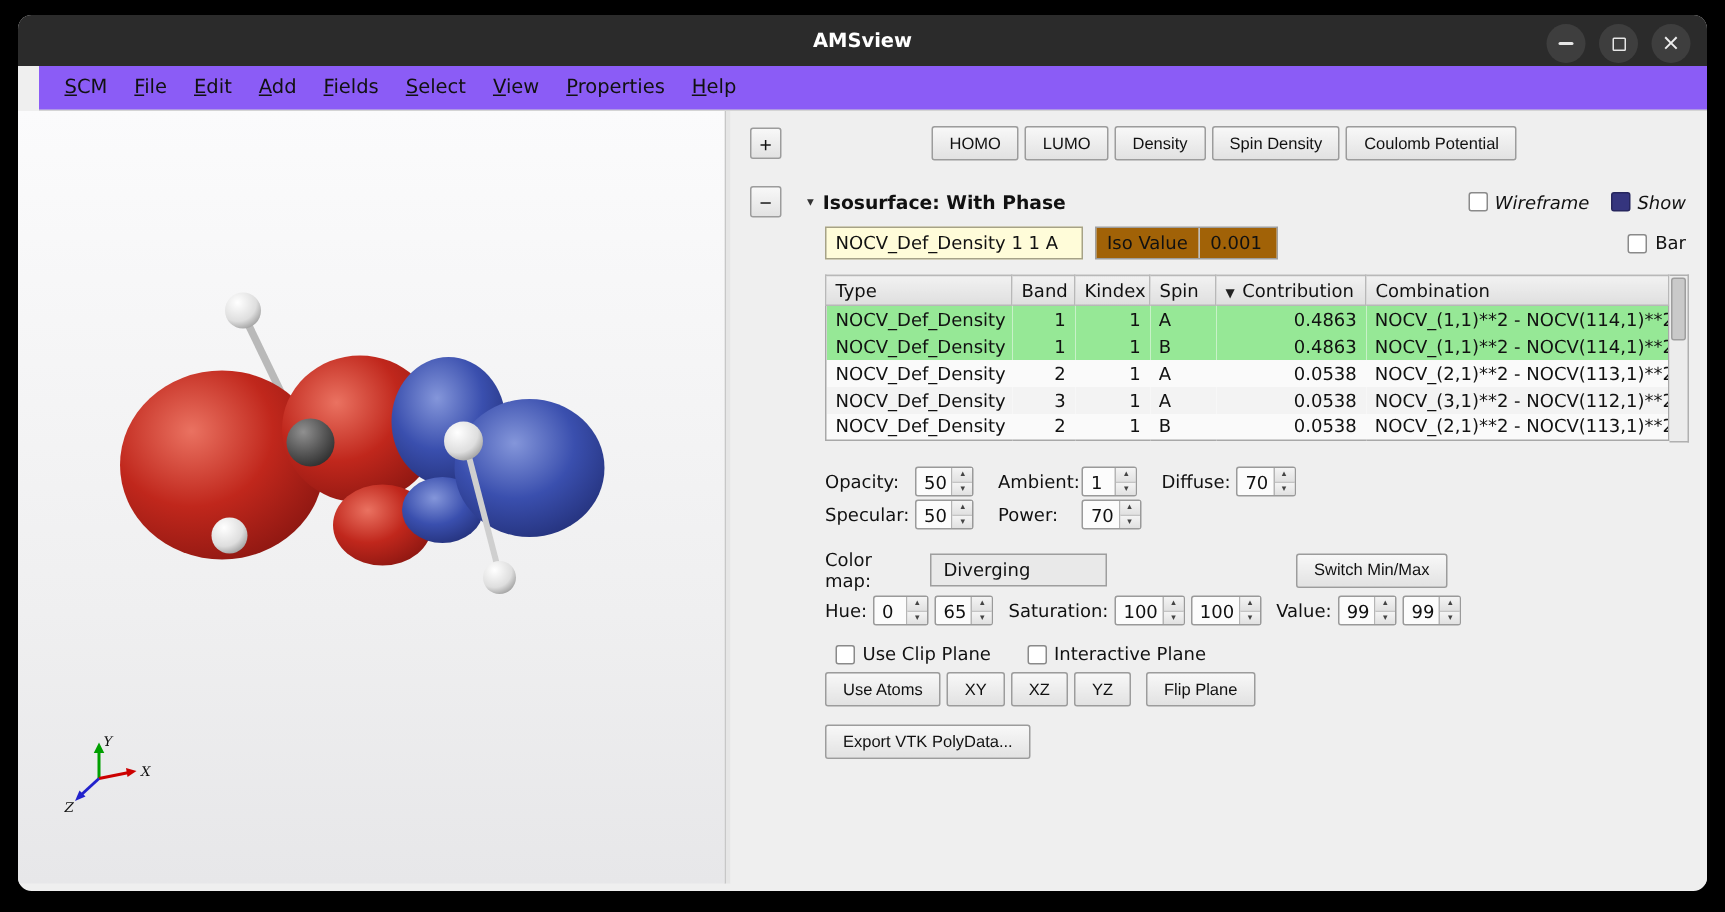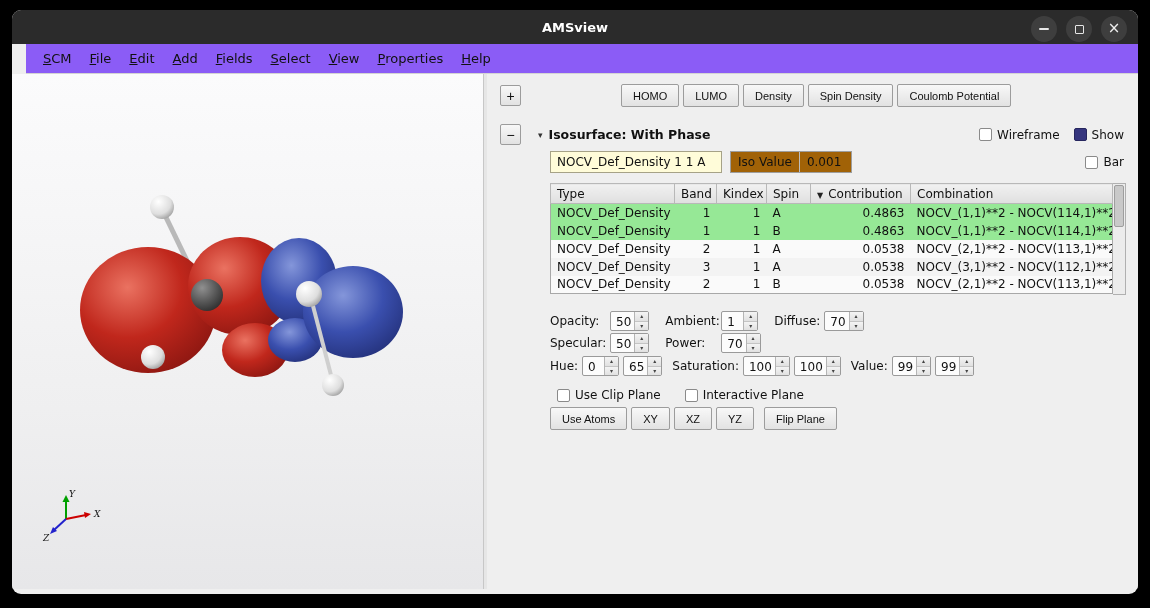--- a/index.html
+++ b/index.html
@@ -50,21 +50,21 @@
   .box.checked { background:#35357e; border-color:#26265e; }
 
   
   .row { display:flex; align-items:center; }
   .row-top    { margin:10px 12px 0 13px; }
   .quick-group{ display:flex; gap:4px; margin-left:100px; }
   .row-isohead{ margin:17px 14px 0 13px; }
   .iso-title-wrap { display:flex; align-items:center; margin-left:17px; }
   .disclosure { font-size:9px; color:#333; margin-right:6px; }
   .iso-title { font-weight:bold; font-size:12.5px; }
-  .head-checks { margin-left:auto; display:flex; gap:14px; }
+  .head-checks { margin-left:auto; display:flex; gap:14px;font-style:italic; }
   .row-field  { margin:6px 14px 0 63px; gap:8px; }
   .yellow-input { width:172px; height:22px; background:#fffcd9; border:1px solid #a6a287;
                   padding:0 6px; display:flex; align-items:center; white-space:nowrap; overflow:hidden; }
   .iso-frame { display:inline-flex; height:22px; border:1px solid #9e9e9e; align-items:stretch; }
   .iso-label, .iso-input { padding:0 7px; display:flex; align-items:center; background:#a16207; }
   .iso-input { border-left:1px solid #bdbdbd; min-width:52px; }
   .bar-check { margin-left:auto; }
 
   .row-table { margin:10px 12px 0 63px; align-items:flex-start; }
   table.grid { border-collapse:collapse; table-layout:fixed; width:562px;
@@ -341,20 +341,25 @@
         <span class="lbl-w2">Power:</span>
         <span class="spin">
           <span class="spin-val">70</span>
           <span class="spin-arrows">
               <span class="spin-btn up">▴</span>
               <span class="spin-btn">▾</span>
             </span>
         </span>
       </div>
 
+      <div class="row row-cmap">
+        <span class="cmap-lbl">Color map:</span>
+        <div class="cmap-field">Diverging</div>
+        <button class="btn switch-btn">Switch Min/Max</button>
+      </div>
 
       <div class="row row-hsv">
         <span>Hue:</span>
         <span class="spin">
           <span class="spin-val">0</span>
           <span class="spin-arrows">
               <span class="spin-btn up">▴</span>
               <span class="spin-btn">▾</span>
             </span>
         </span>
@@ -409,16 +414,19 @@
       </div>
 
       <div class="row row-clipbtn">
         <button class="btn">Use Atoms</button>
         <button class="btn">XY</button>
         <button class="btn">XZ</button>
         <button class="btn">YZ</button>
         <button class="btn flip-btn">Flip Plane</button>
       </div>
 
+      <div class="row row-export">
+        <button class="btn">Export VTK PolyData...</button>
+      </div>
 
     </div>
   </div>
 </div>
 
 </body></html>

